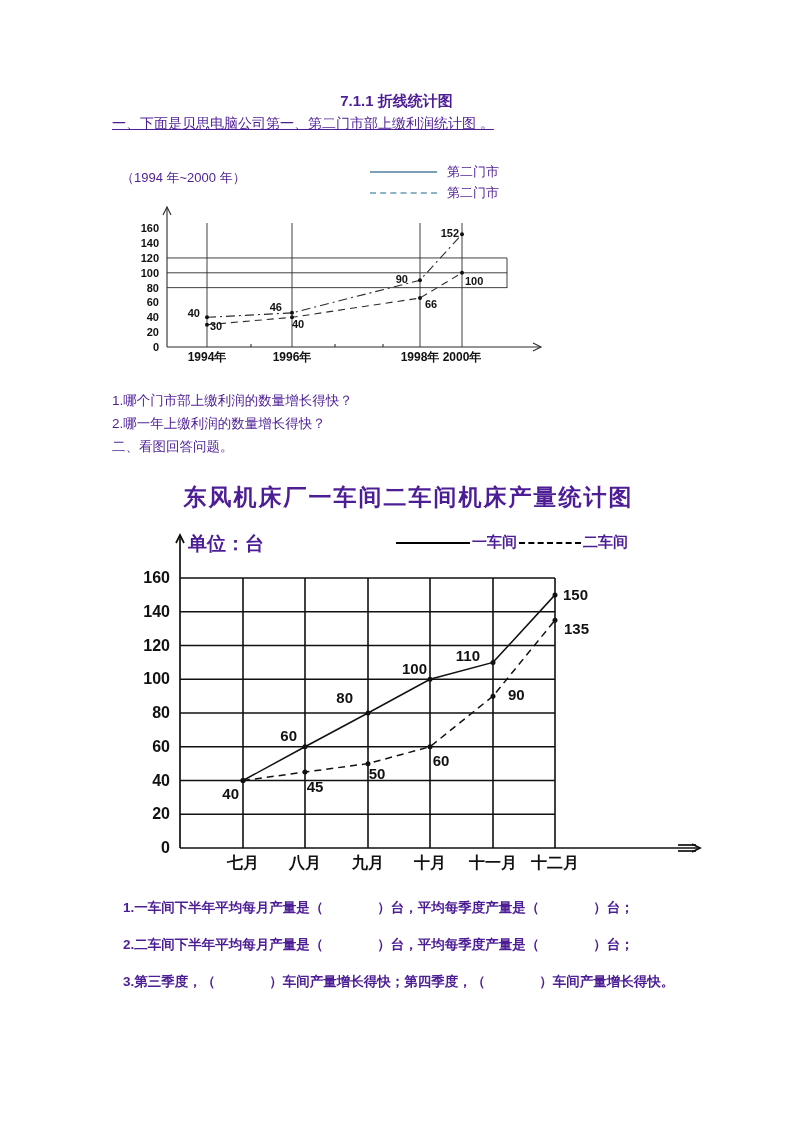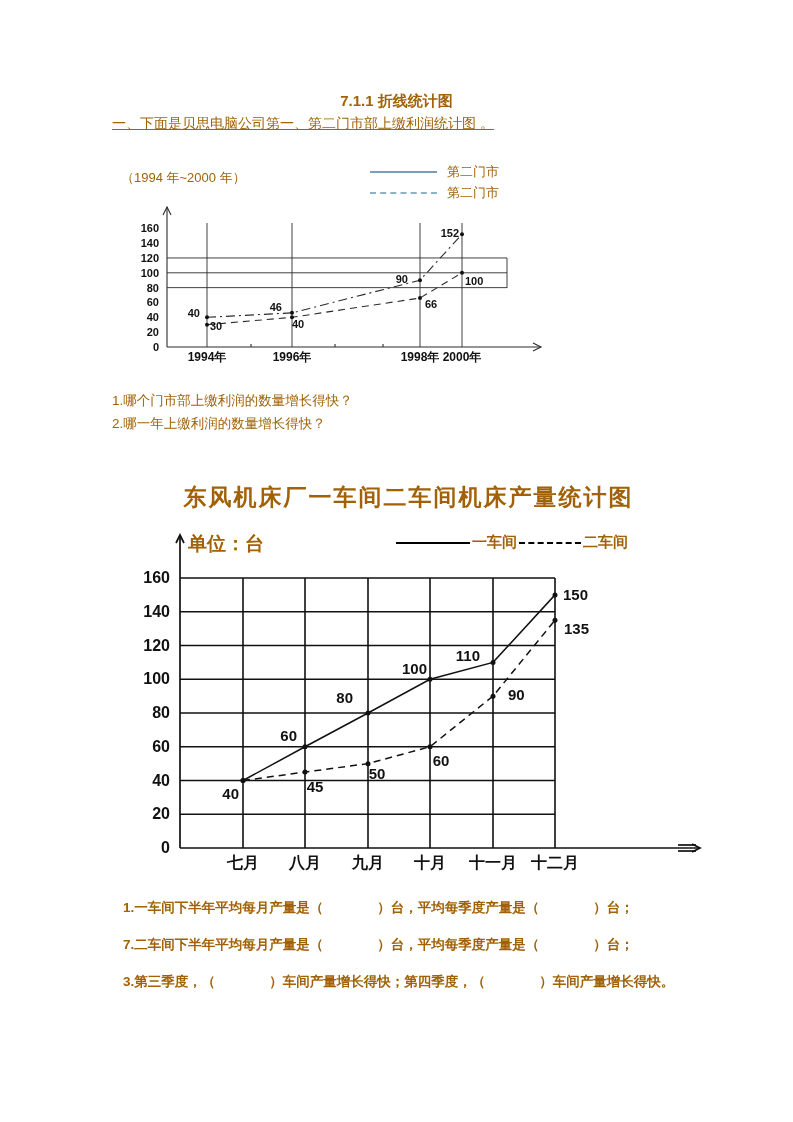--- a/index.html
+++ b/index.html
@@ -1,17 +1,17 @@
 <!DOCTYPE html>
 <html><head>
 <meta charset="utf-8">
 <style>
   html,body{margin:0;padding:0;background:#fff;}
   .page{position:relative;width:793px;height:1122px;background:#ffffff;overflow:hidden;
-        font-family:"Liberation Sans","DejaVu Sans",sans-serif;color:#a16207;}
+        font-family:"Liberation Sans","DejaVu Sans",sans-serif;color:#4c1d95;}
   .title{position:absolute;top:92px;left:0;width:100%;text-align:center;
          font-size:15px;font-weight:bold;margin:0;}
   .intro{position:absolute;top:115px;left:112px;font-size:14px;margin:0;text-decoration:underline;}
   .sub1{position:absolute;left:121px;top:169px;font-size:13px;margin:0;}
   .legend1{position:absolute;left:370px;top:161px;font-size:13px;}
   .lrow{display:flex;align-items:center;height:21px;}
   .ll{display:inline-block;width:67px;margin-right:10px;}
   .ll.solid{border-top:2px solid #7d9fb5;}
   .ll.dash{border-top:2px dashed #8fb3c6;}
   .c1{position:absolute;left:95px;top:195px;}
@@ -109,20 +109,21 @@
       <text x="197" y="133.32" class="dl1" text-anchor="start">40</text>
       <circle cx="325" cy="103.02799999999999" r="2" class="dot"></circle>
       <text x="330" y="113.02799999999999" class="dl1" text-anchor="start">66</text>
       <circle cx="367" cy="77.8" r="2" class="dot"></circle>
       <text x="370" y="89.8" class="dl1" text-anchor="start">100</text>
     </svg>
 
   <div class="q1">
     <p>1.哪个门市部上缴利润的数量增长得快？</p>
     <p>2.哪一年上缴利润的数量增长得快？</p>
+    <p>二、看图回答问题。</p>
   </div>
 
   <h2 class="t2">东风机床厂一车间二车间机床产量统计图</h2>
   <p class="unit2">单位：台</p>
 
   <div class="legend2">
     <span class="l2solid"></span>
     <span>一车间</span>
     <span class="l2dash"></span>
     <span>二车间</span>
@@ -186,17 +187,17 @@
       <circle cx="300" cy="218.75" r="2.5" class="dot"></circle>
       <text x="311" y="237.75" class="dl2" text-anchor="middle">60</text>
       <circle cx="363" cy="168.125" r="2.5" class="dot"></circle>
       <text x="378" y="172.125" class="dl2" text-anchor="start">90</text>
       <circle cx="425" cy="92.1875" r="2.5" class="dot"></circle>
       <text x="434" y="106.1875" class="dl2" text-anchor="start">135</text>
     </svg>
 
   <div class="q2">
     <p>1.一车间下半年平均每月产量是（　　　　）台，平均每季度产量是（　　　　）台；</p>
-    <p>7.二车间下半年平均每月产量是（　　　　）台，平均每季度产量是（　　　　）台；</p>
+    <p>2.二车间下半年平均每月产量是（　　　　）台，平均每季度产量是（　　　　）台；</p>
     <p>3.第三季度，（　　　　）车间产量增长得快；第四季度，（　　　　）车间产量增长得快。</p>
   </div>
 
 </div>
 
 </body></html>

